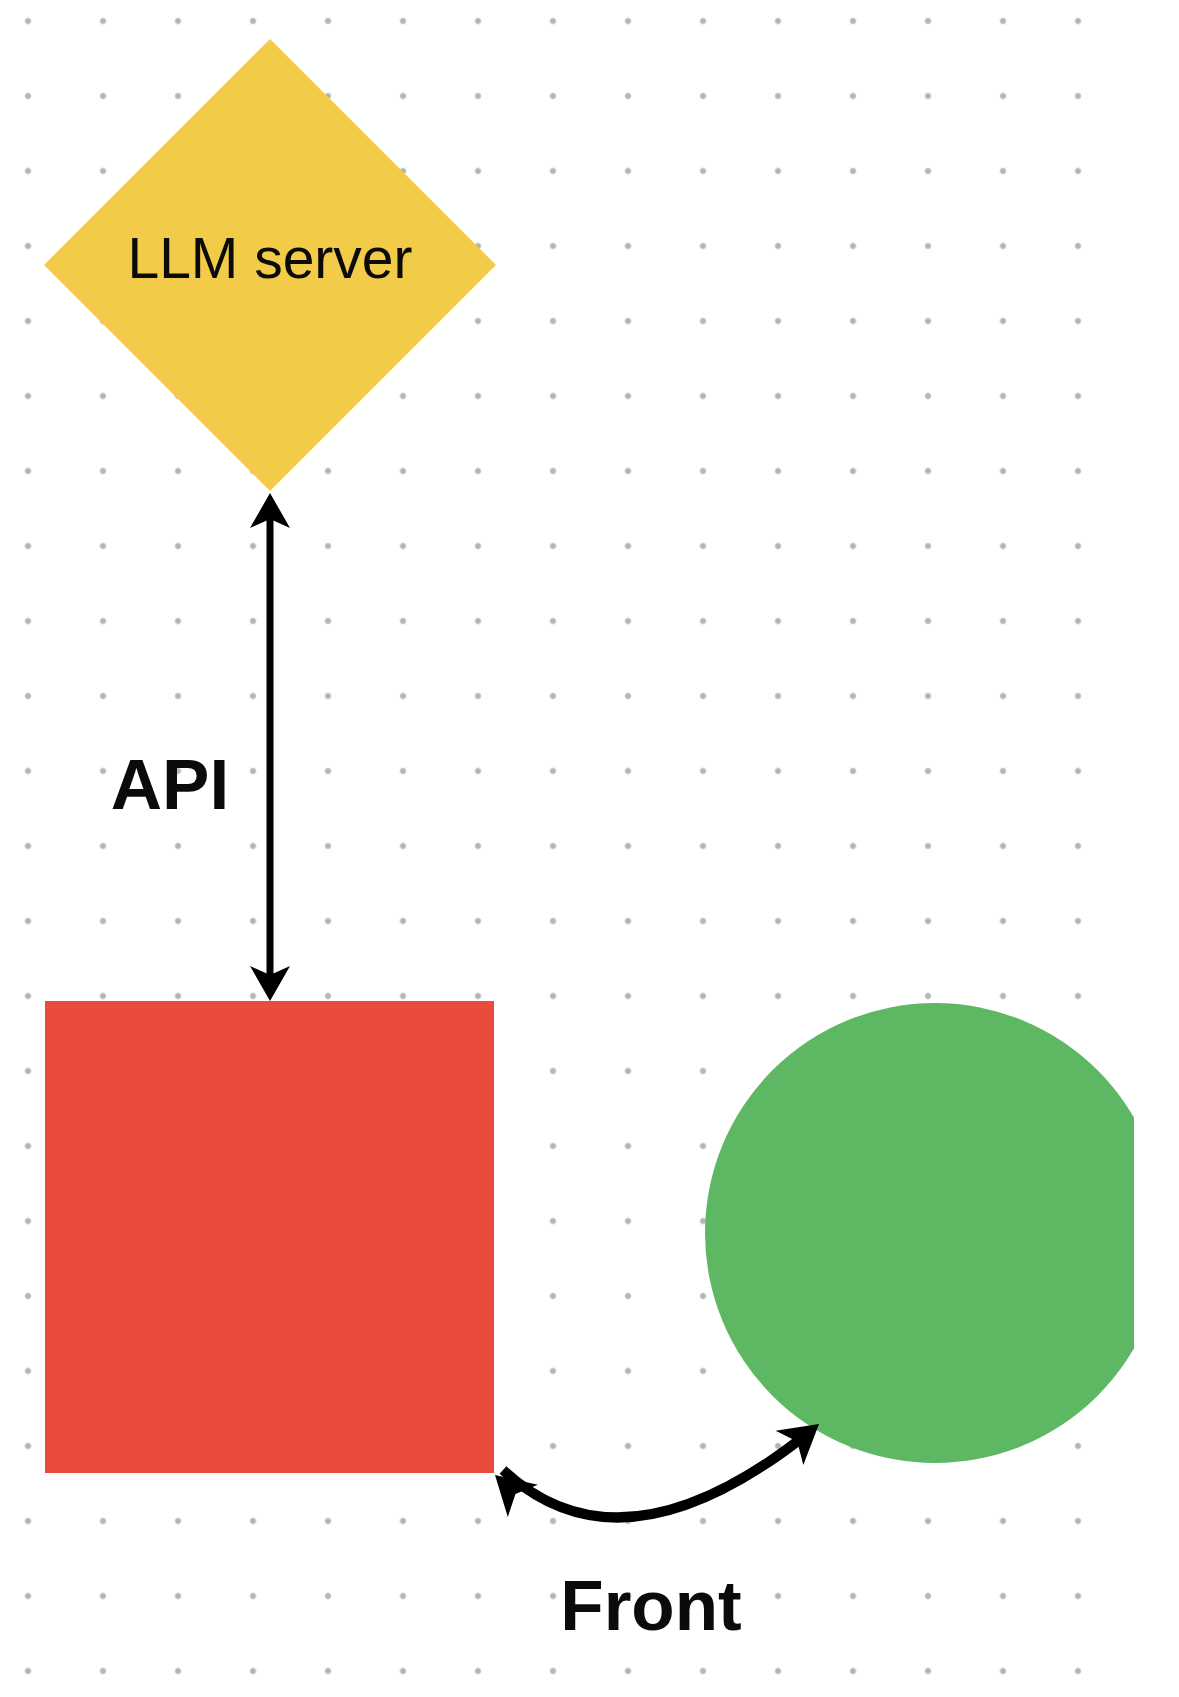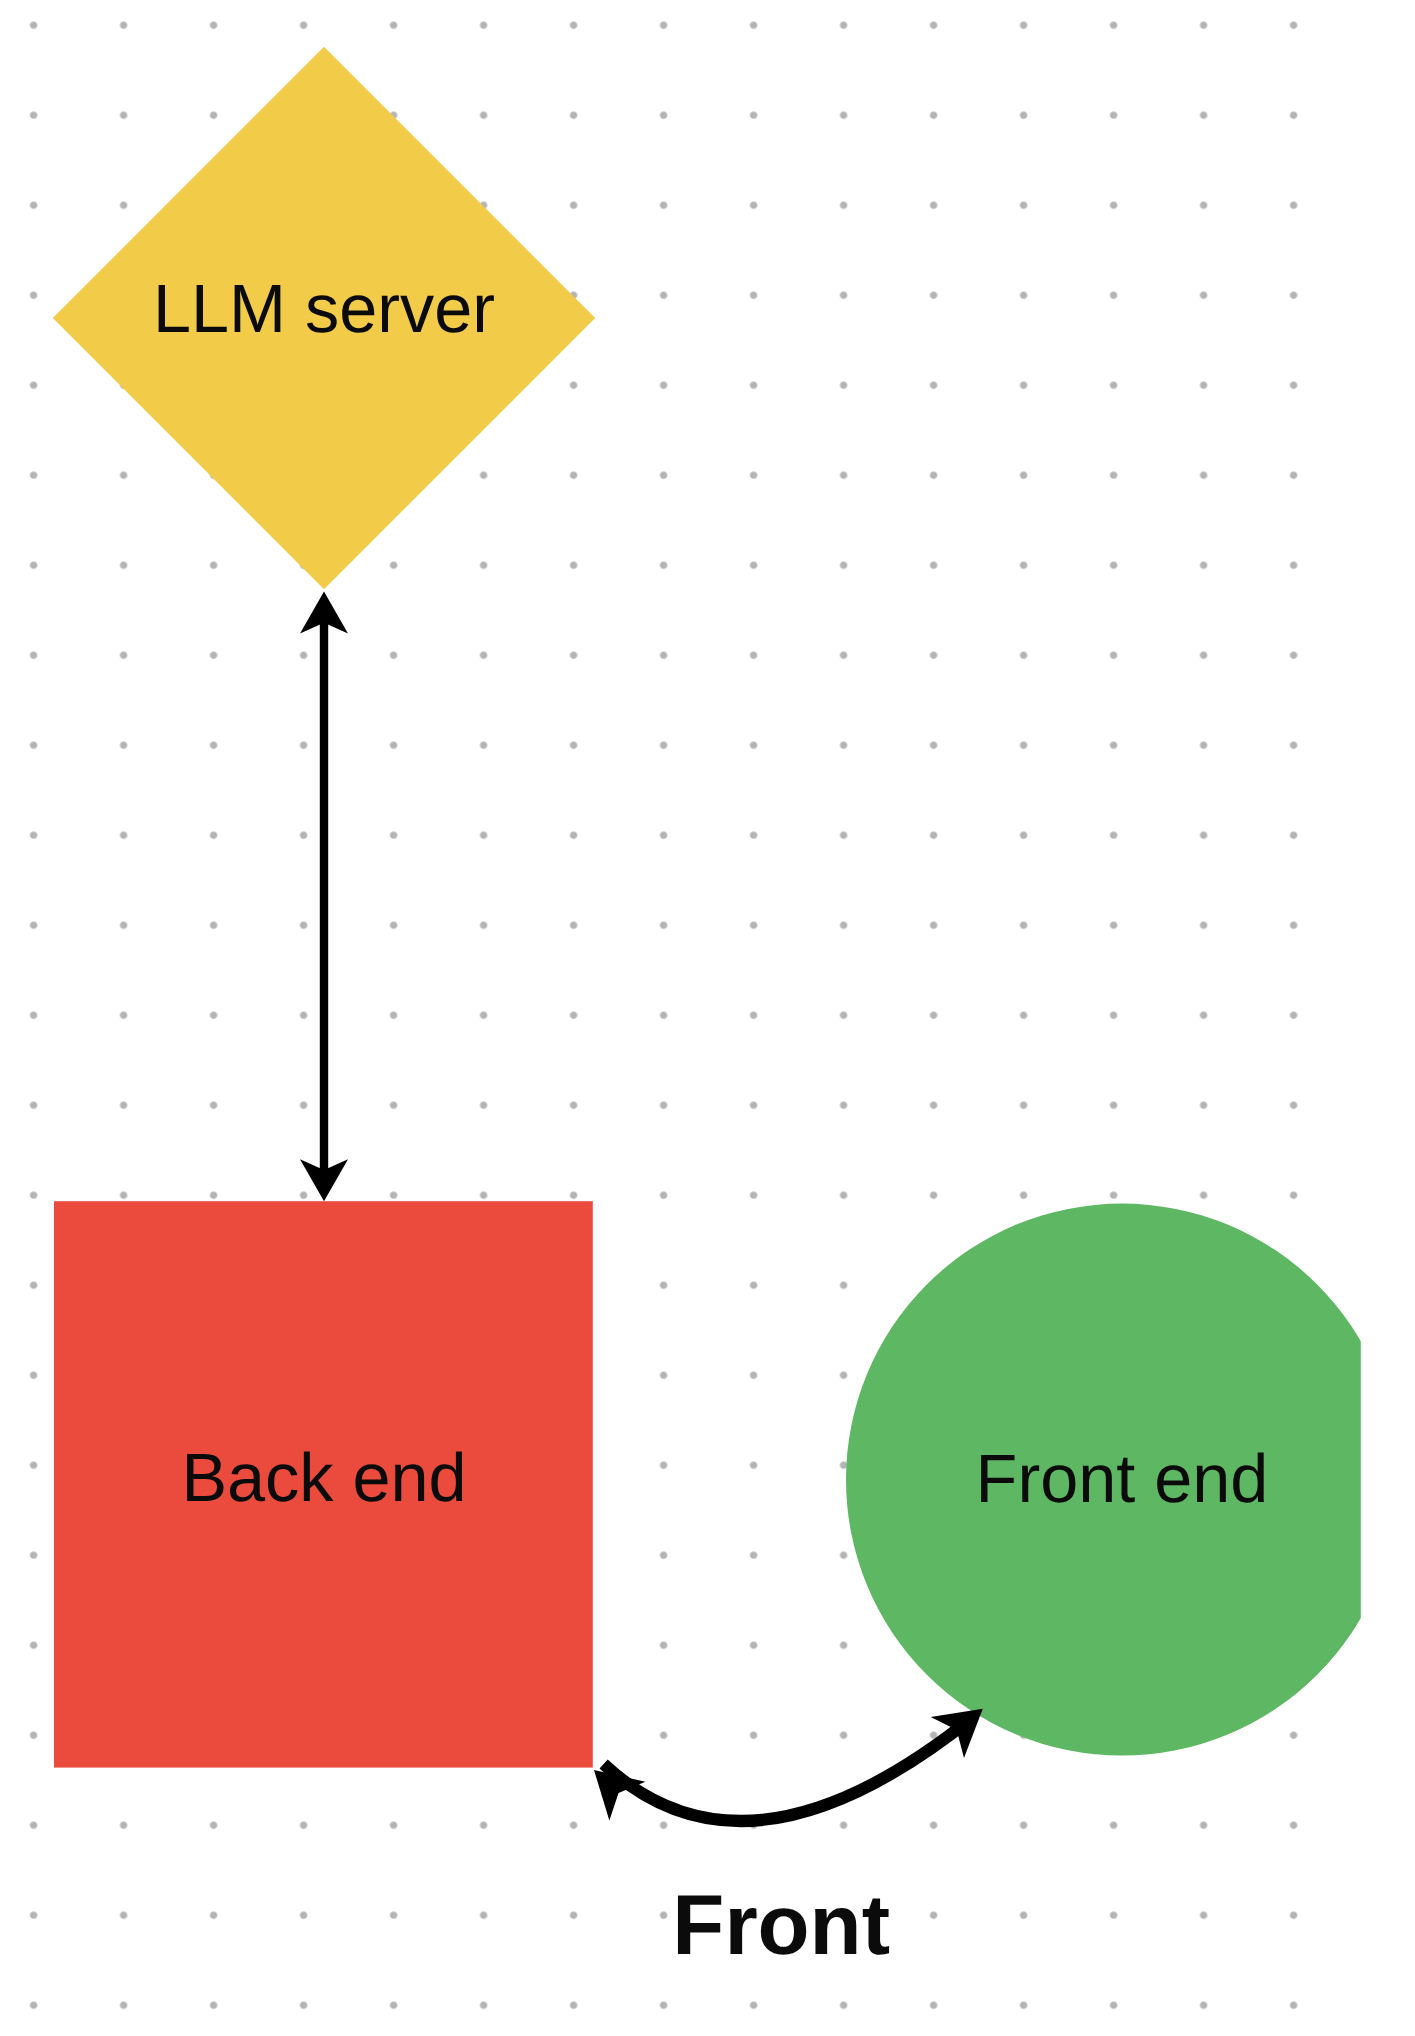--- a/index.html
+++ b/index.html
@@ -67,20 +67,19 @@
 
     <g>
       <path d="M 503,1470 Q 623,1582 812,1430" fill="none" stroke-width="10" stroke="#000000"></path>
       <polygon points="0,0 -38,-22 -28,0 -38,22" transform="translate(495,1475) rotate(-137)" fill="#000000"></polygon>
       <polygon points="0,0 -38,-22 -28,0 -38,22" transform="translate(819,1424) rotate(-39)" fill="#000000"></polygon>
     </g>
   </svg>
 
   <div class="label node-label label-llm">LLM server</div>
 
-  <div class="label node-label label-back">Back end</div>
 
-  <div class="label node-label label-front">Front end</div>
 
+  <div class="label connector-label label-api">API</div>
 
   <div class="label connector-label label-webrtc">Front</div>
 
 </div>
 
 </body></html>

